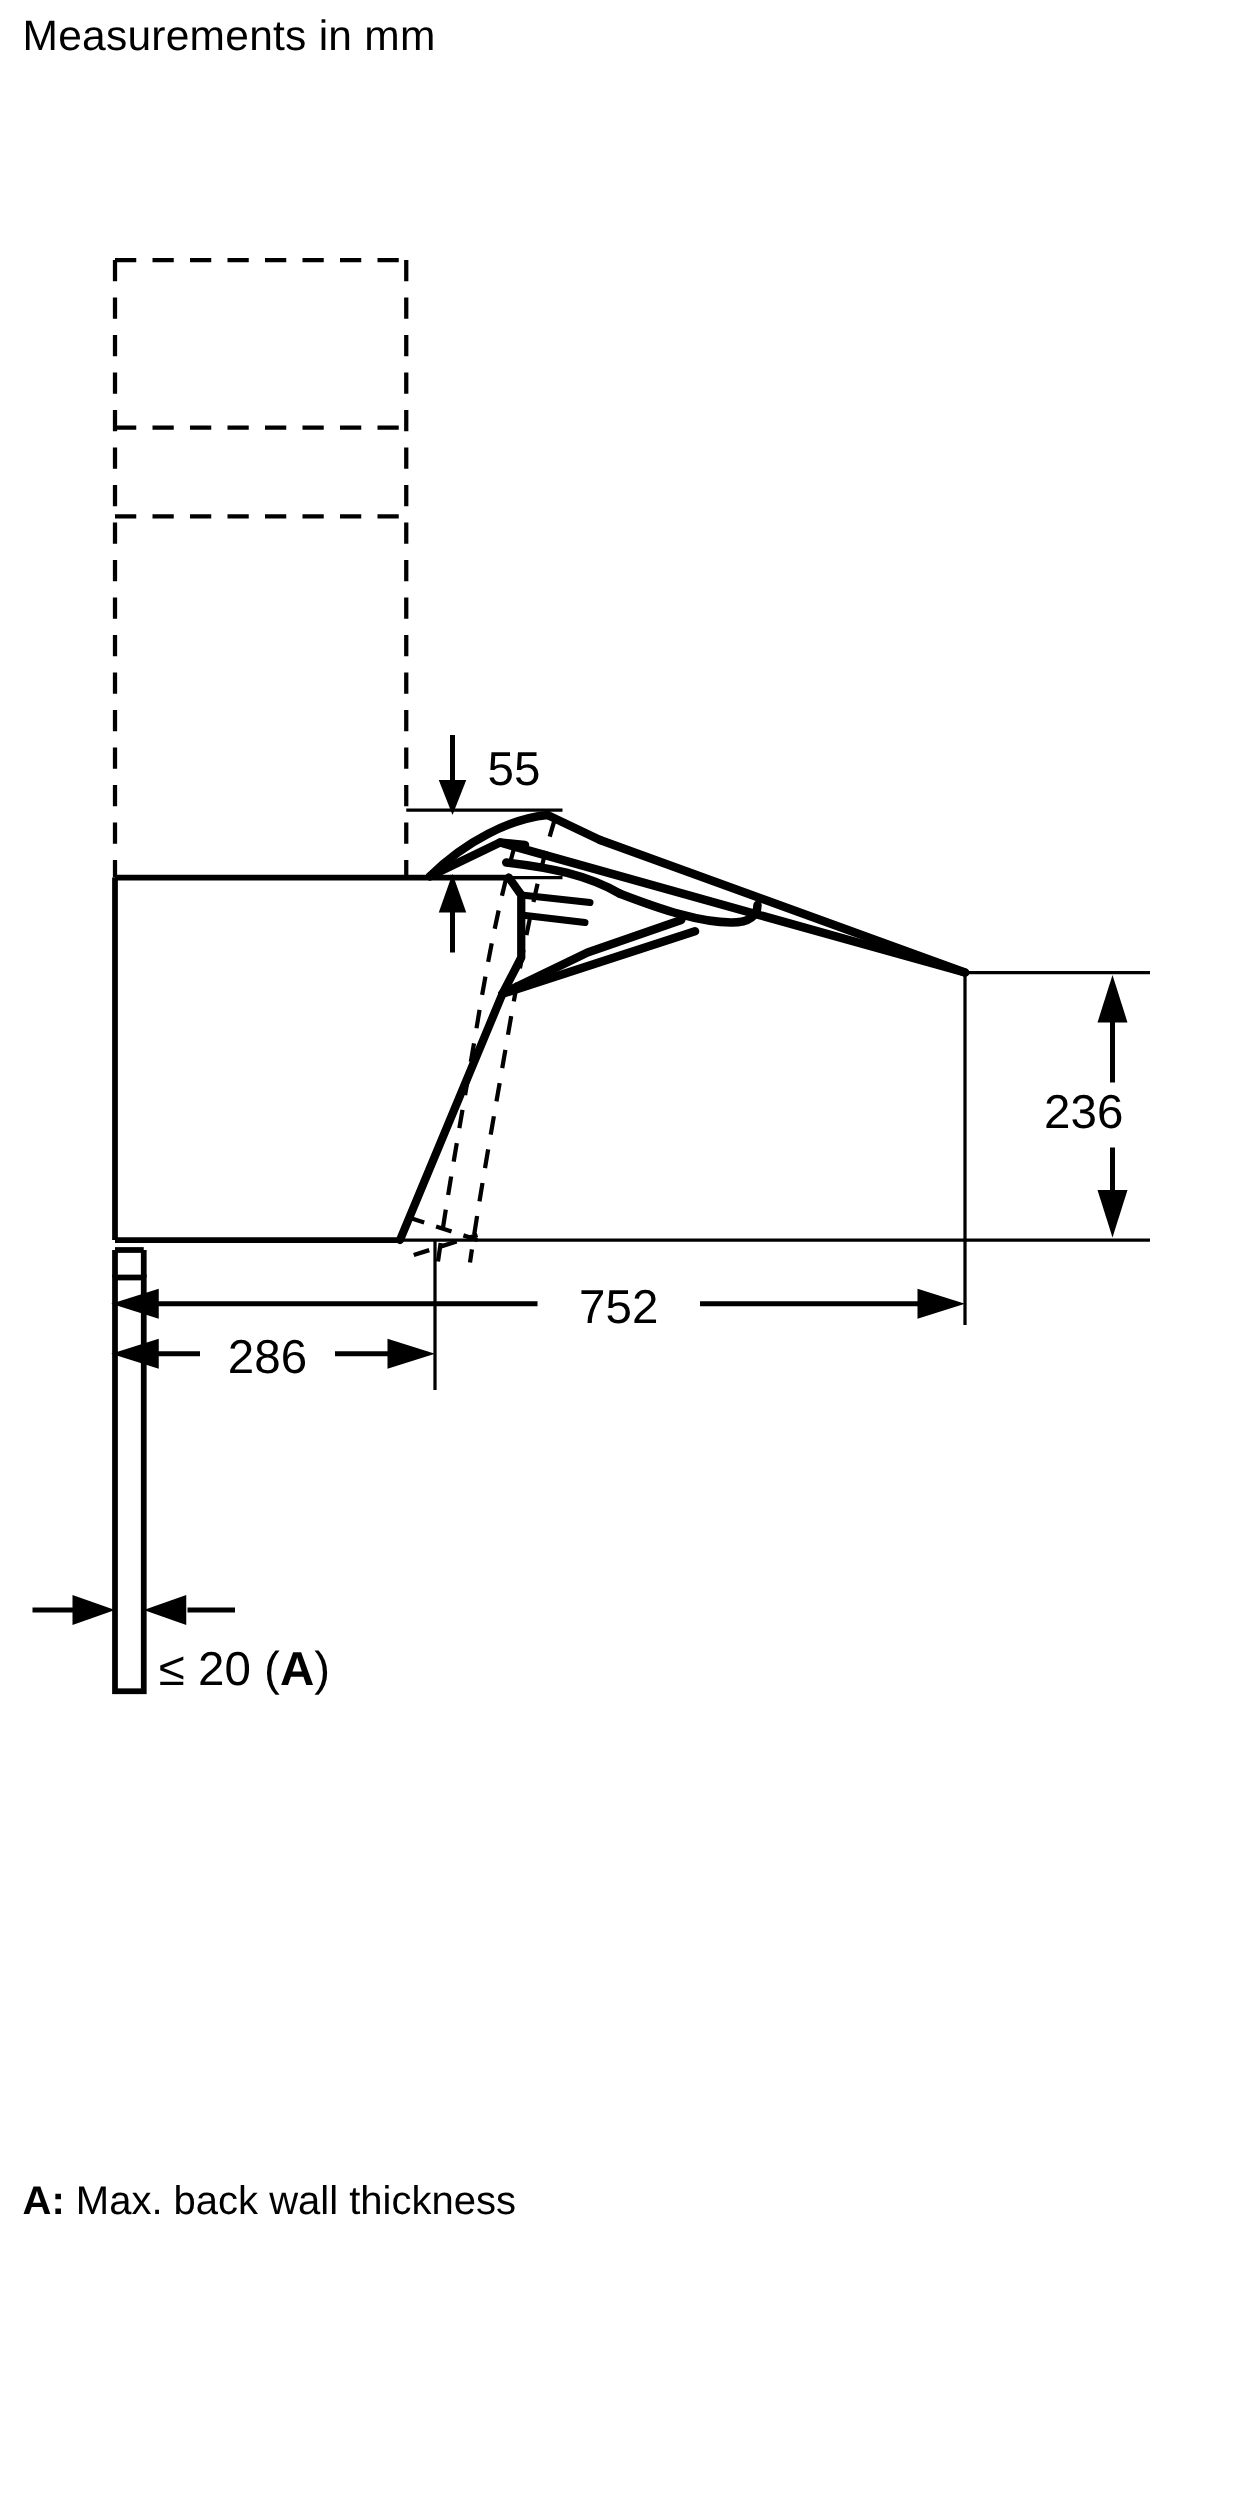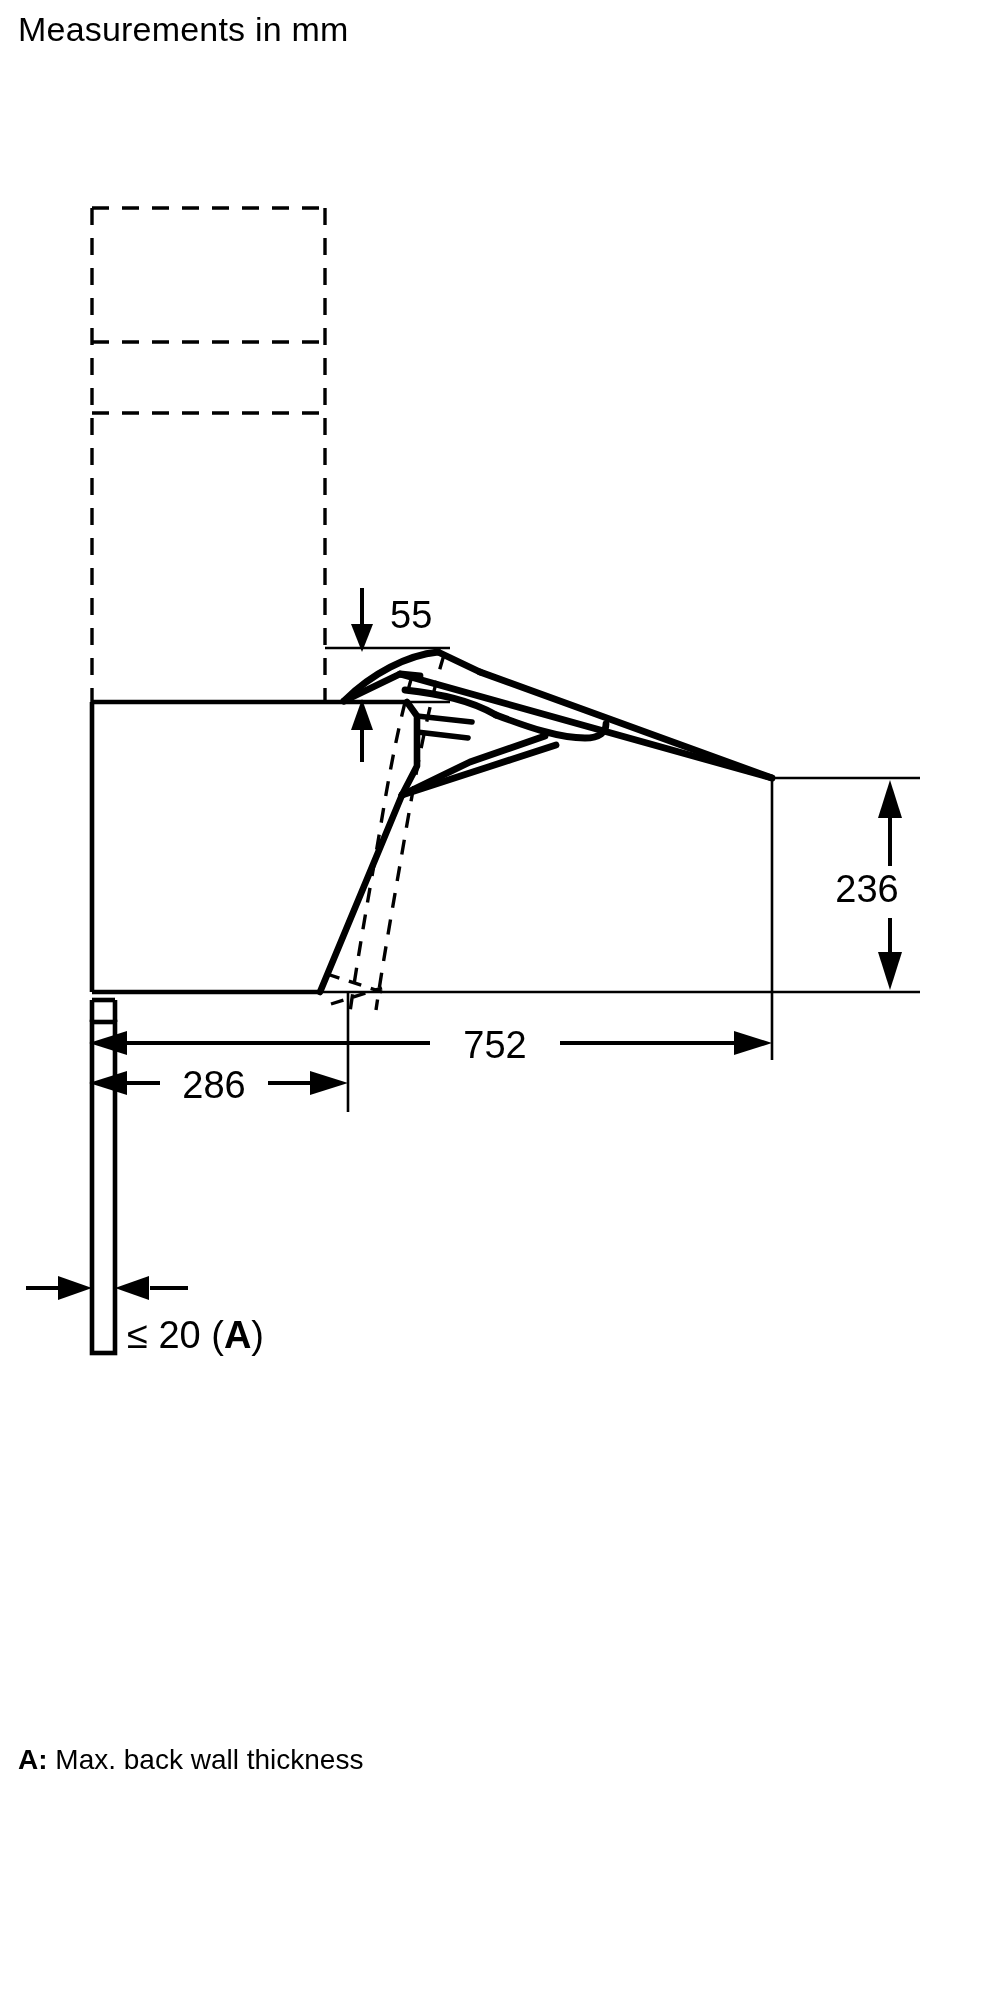--- a/index.html
+++ b/index.html
@@ -28,21 +28,21 @@
     font-size: 34px;
     line-height: 42px;
     font-weight: 400;
     letter-spacing: 0.2px;
     white-space: nowrap;
   }
   .footnote {
     position: absolute;
     left: 18px;
     top: 1738px;
-    font-size: 28px;
+    font-size: 32px;
     line-height: 44px;
     white-space: nowrap;
   }
   .footnote .key {
     font-weight: 700;
   }
   .drawing {
     position: absolute;
     left: 0;
     top: 0;

